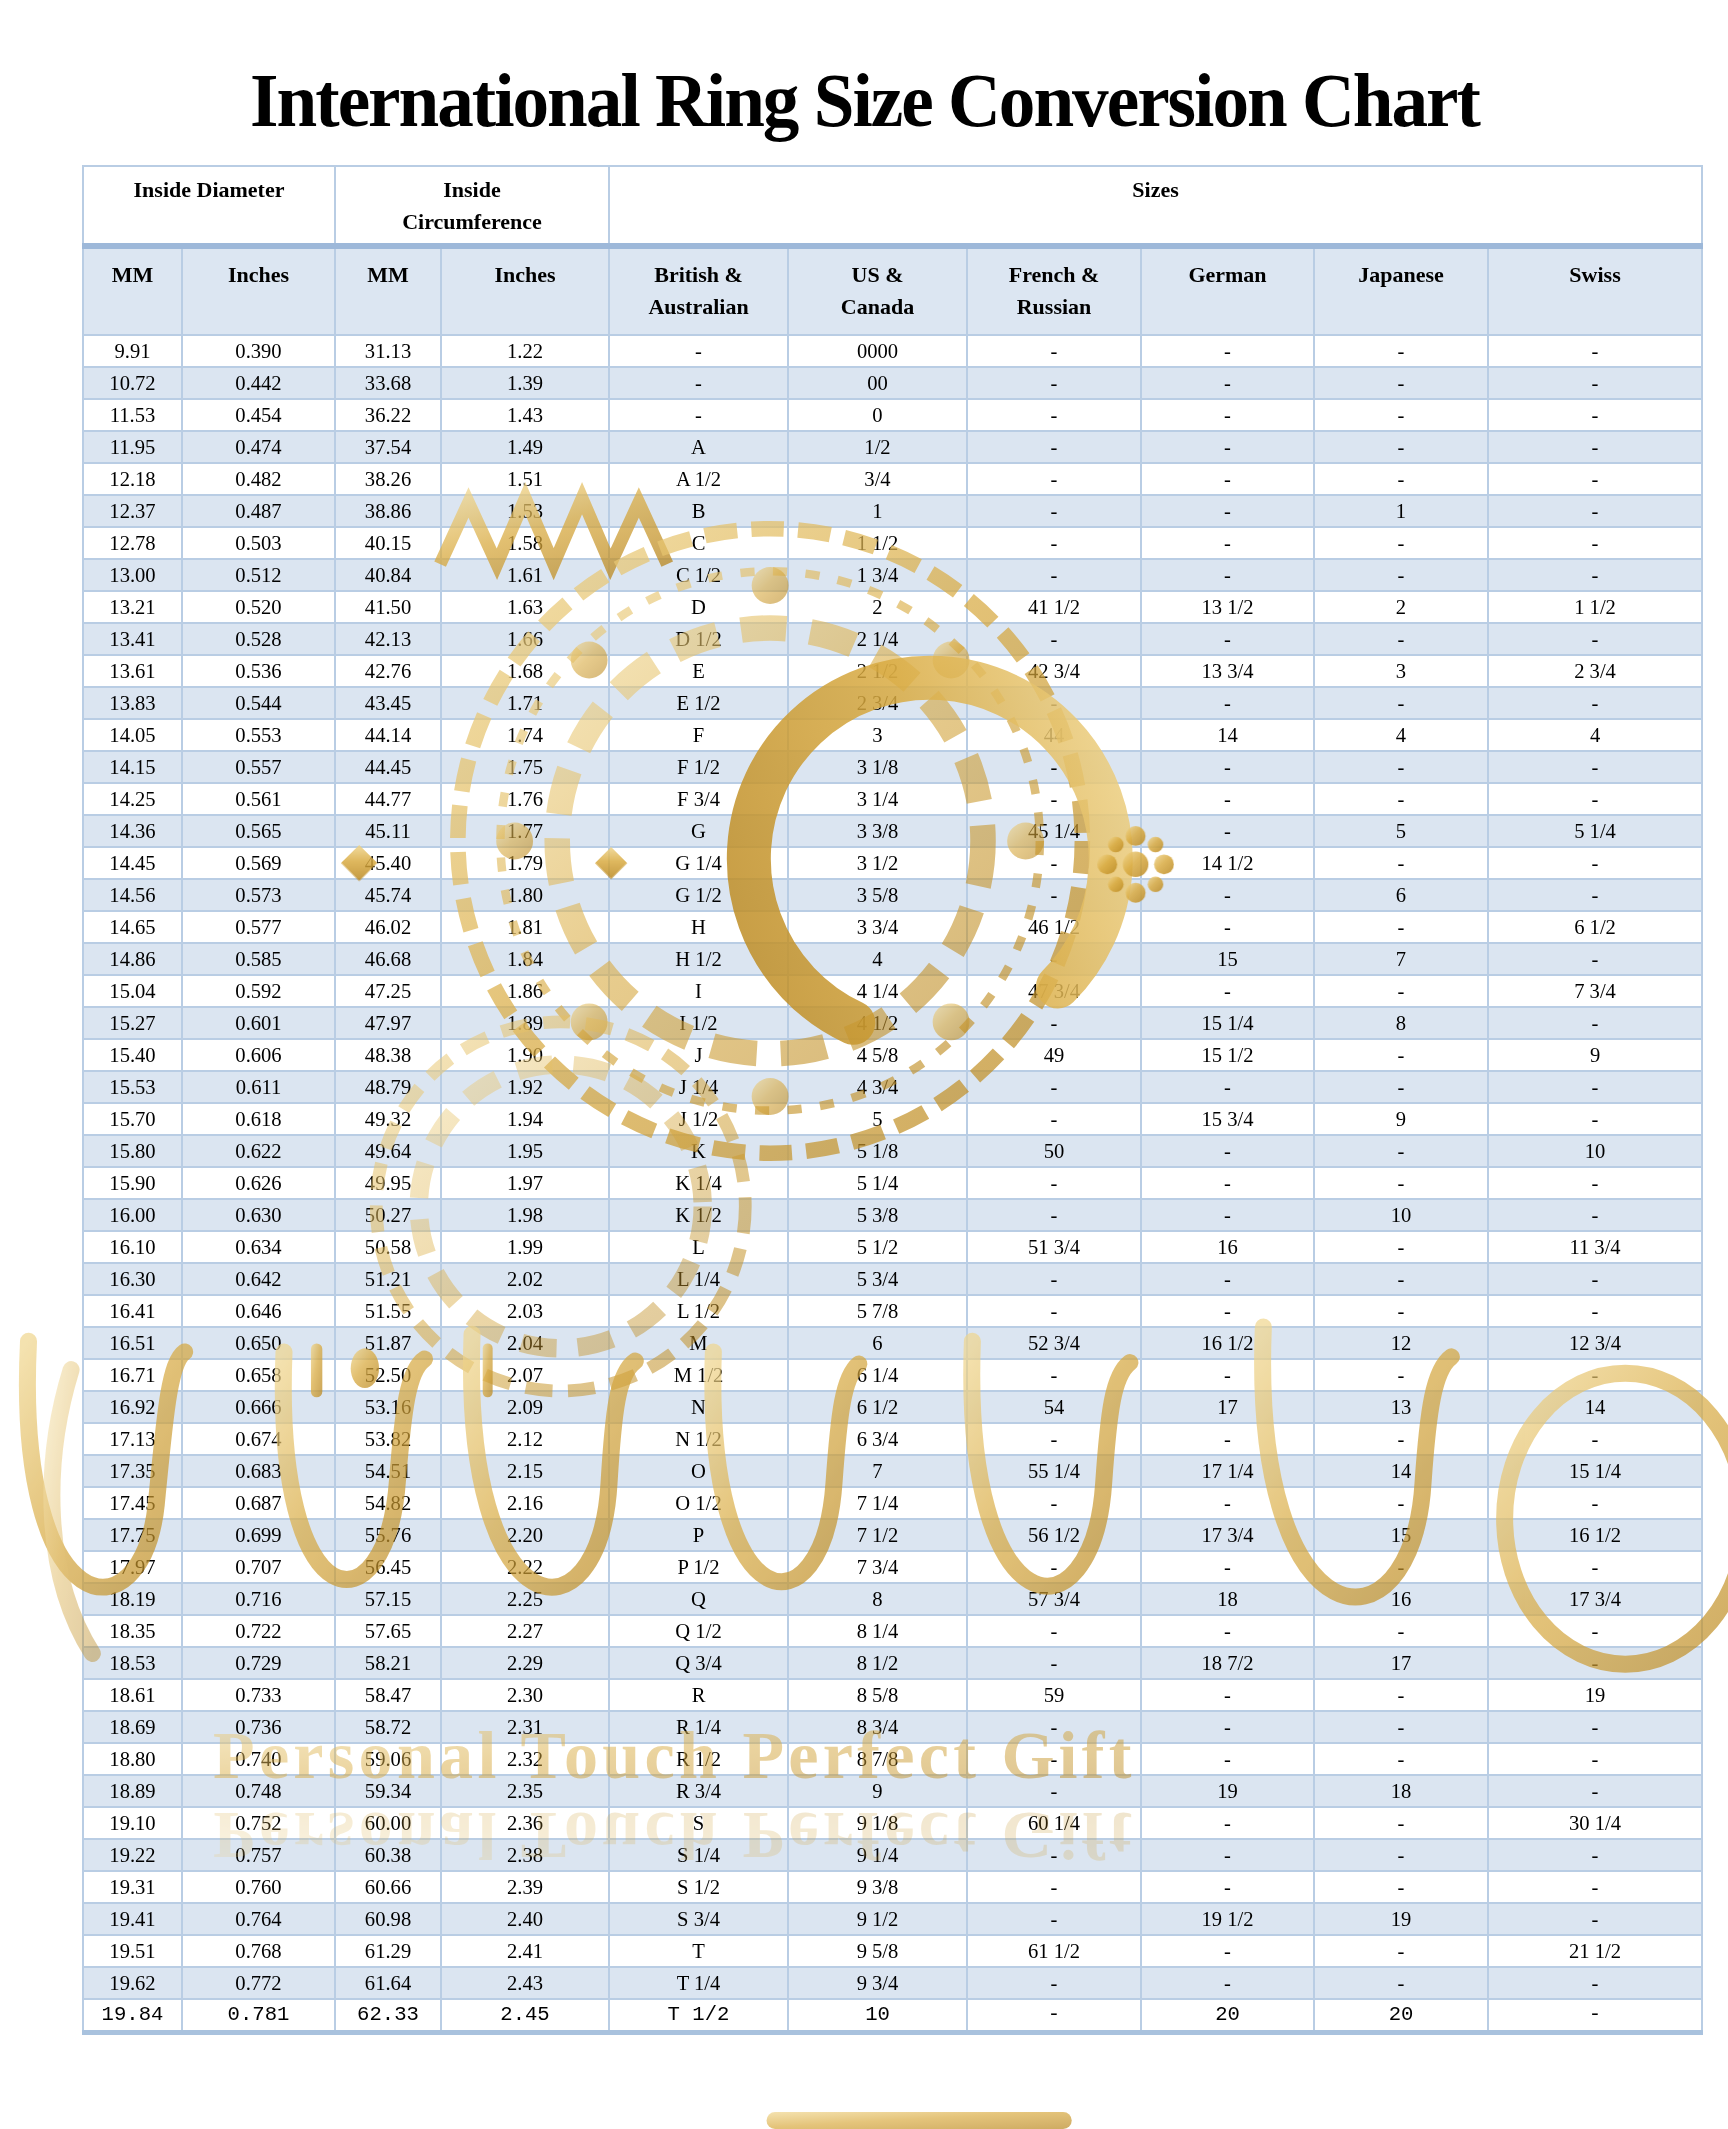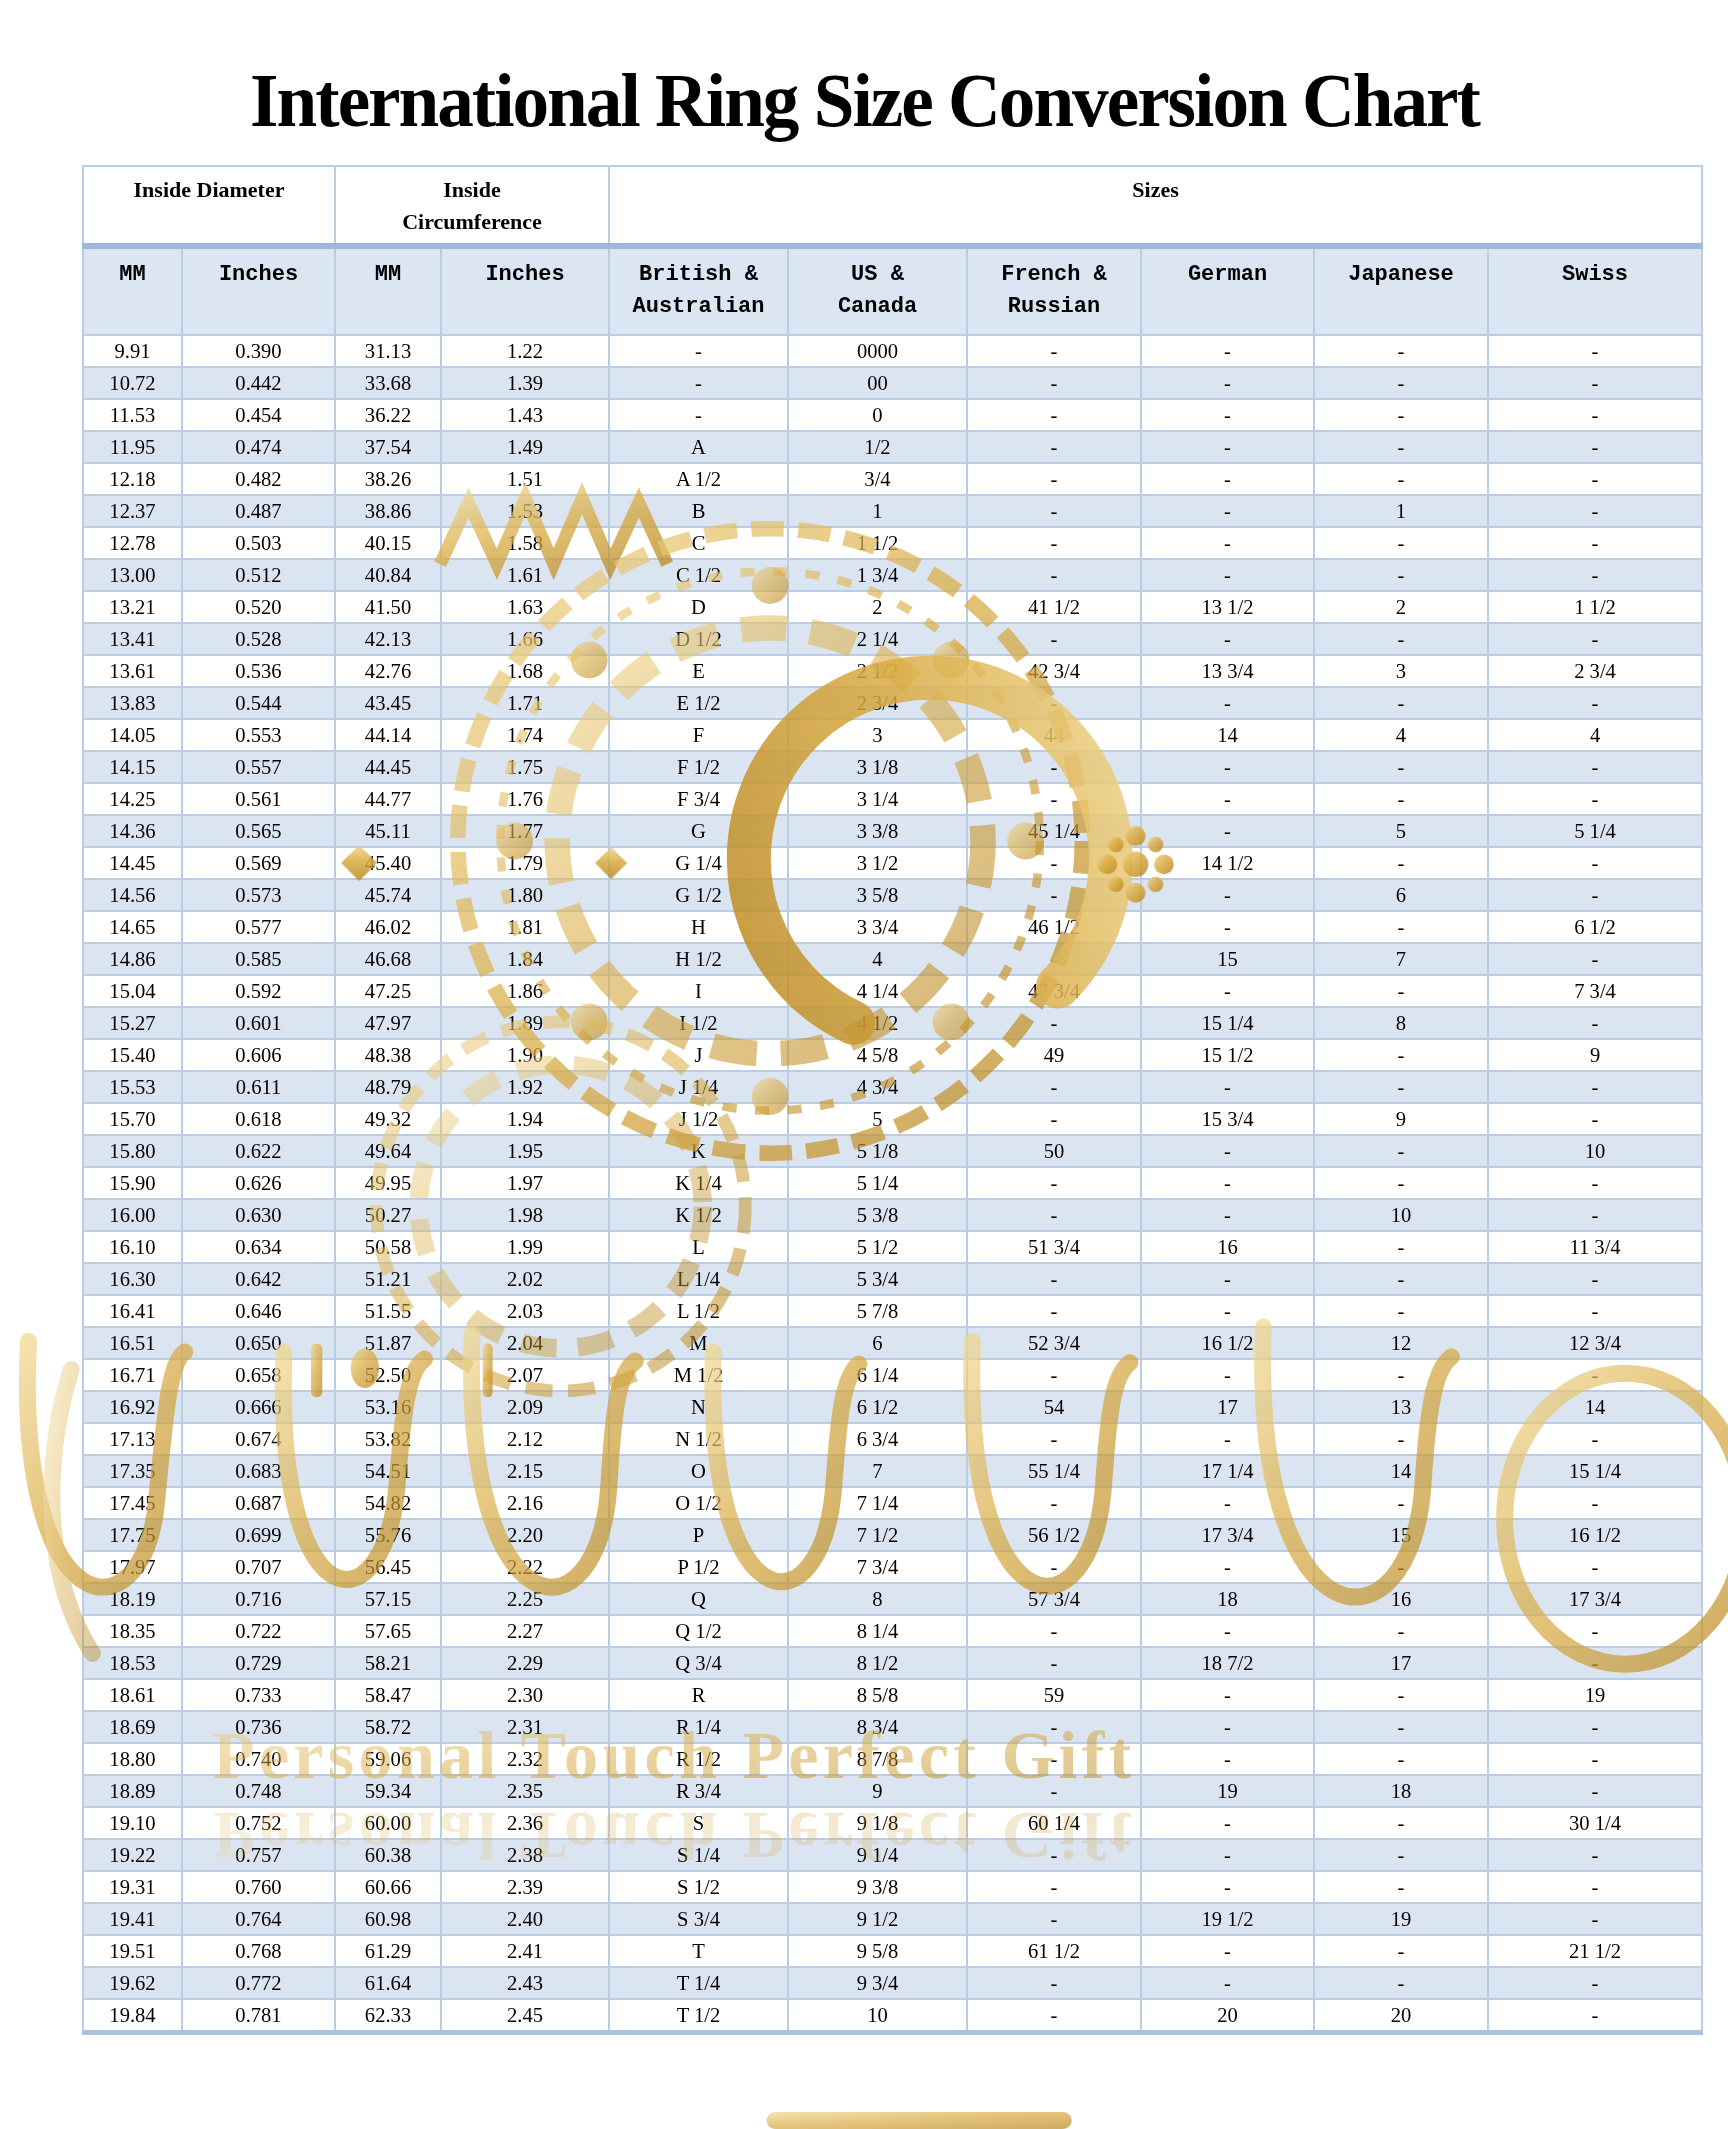--- a/index.html
+++ b/index.html
@@ -47,32 +47,31 @@
   }
   tr.sub-row th {
     background: #dce6f2;
     border-top: 6.4px solid #9db8d9;
     height: 74px;
     vertical-align: top;
     padding-top: 10px;
     font-size: 22px;
     font-weight: bold;
     line-height: 1.45;
-    font-family: Liberation Mono, monospace;
   }
   tbody td {
     height: 28px;
     font-size: 20.6px;
     font-weight: normal;
     background: #ffffff;
     vertical-align: middle;
     line-height: 1;
   }
   tbody tr:nth-child(even) td { background: #dbe5f1; }
-  tbody tr:last-child td { border-bottom: 5.7px solid #a9c2de; }
+  tbody tr:last-child td { border-bottom: 5.7px solid #a9c2de; font-family: Liberation Mono, monospace; }
   .ornament-layer {
     position: absolute;
     left: 0; top: 0;
     width: 1729px; height: 2129px;
     pointer-events: none;
     z-index: 6;
   }
 </style>
 </head>
 <body>

